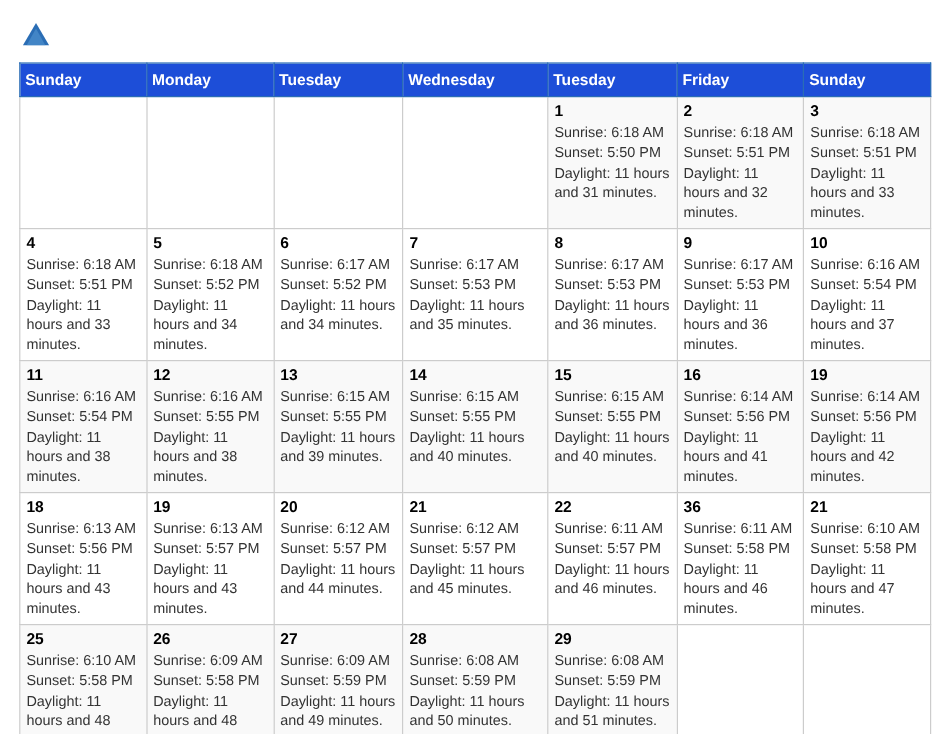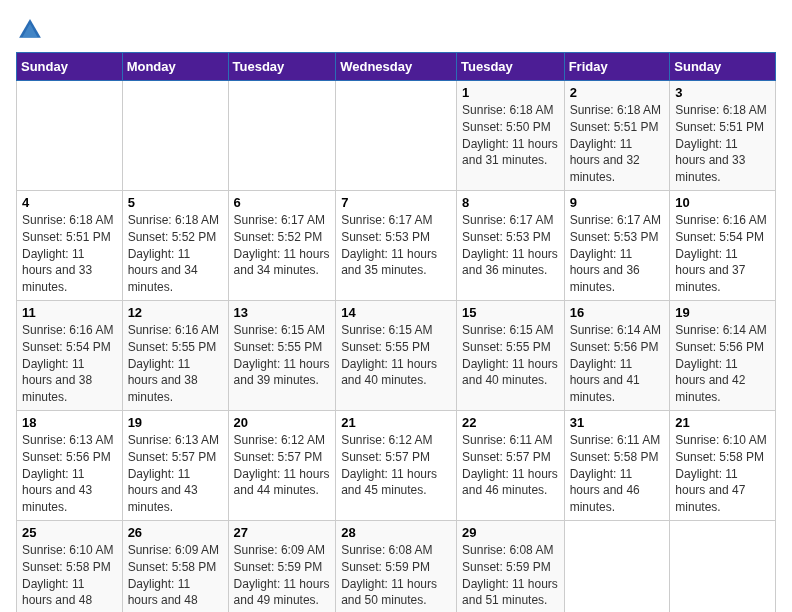--- a/index.html
+++ b/index.html
@@ -44,21 +44,21 @@
     .subtitle {
       font-size: 15px;
       color: #444;
     }
     table {
       width: 100%;
       border-collapse: collapse;
       font-size: 11px;
     }
     thead tr th {
-      background: #4c1d95;
+      background: #1d4ed8;
       color: #fff;
       padding: 6px 4px;
       text-align: left;
       font-size: 13px;
       font-weight: bold;
       border: 1px solid #2a6db5;
     }
     tbody tr td {
       border: 1px solid #ccc;
       padding: 4px 5px;
@@ -211,21 +211,21 @@
         </td>
         <td>
           <span class="day-num">21</span>
           <div class="day-info">Sunrise: 6:12 AM<br>Sunset: 5:57 PM<br>Daylight: 11 hours and 45 minutes.</div>
         </td>
         <td>
           <span class="day-num">22</span>
           <div class="day-info">Sunrise: 6:11 AM<br>Sunset: 5:57 PM<br>Daylight: 11 hours and 46 minutes.</div>
         </td>
         <td>
-          <span class="day-num">31</span>
+          <span class="day-num">36</span>
           <div class="day-info">Sunrise: 6:11 AM<br>Sunset: 5:58 PM<br>Daylight: 11 hours and 46 minutes.</div>
         </td>
         <td>
           <span class="day-num">21</span>
           <div class="day-info">Sunrise: 6:10 AM<br>Sunset: 5:58 PM<br>Daylight: 11 hours and 47 minutes.</div>
         </td>
       </tr>
       <tr>
         <td>
           <span class="day-num">25</span>

